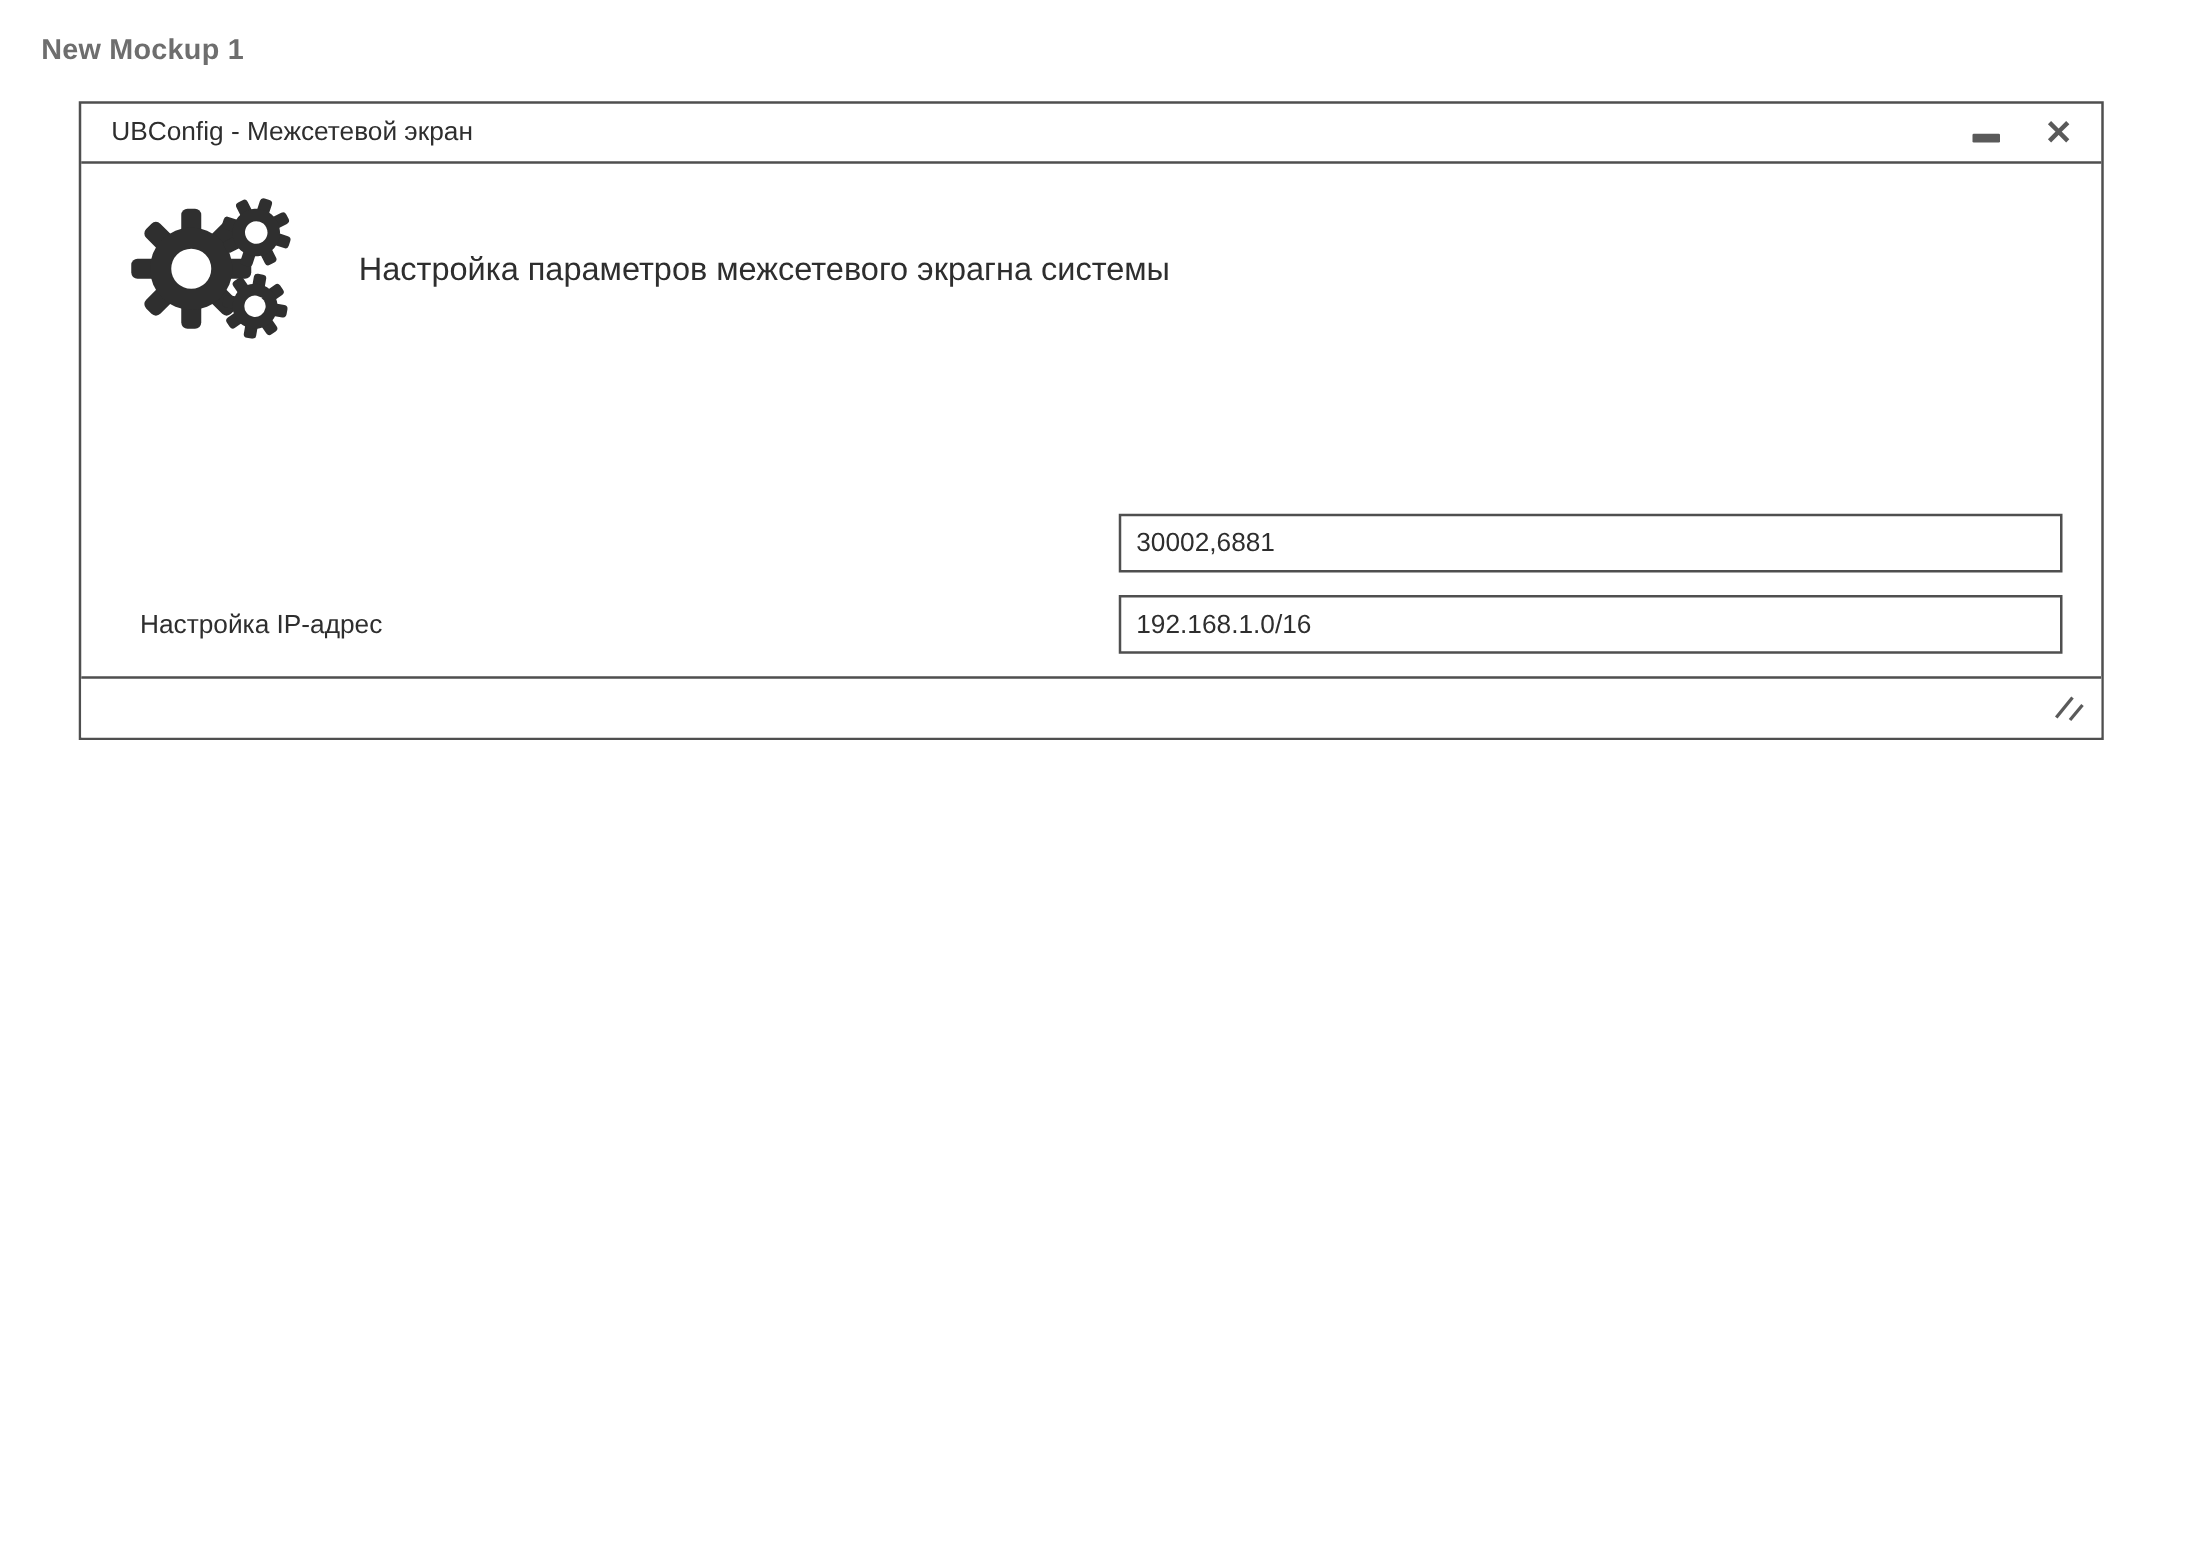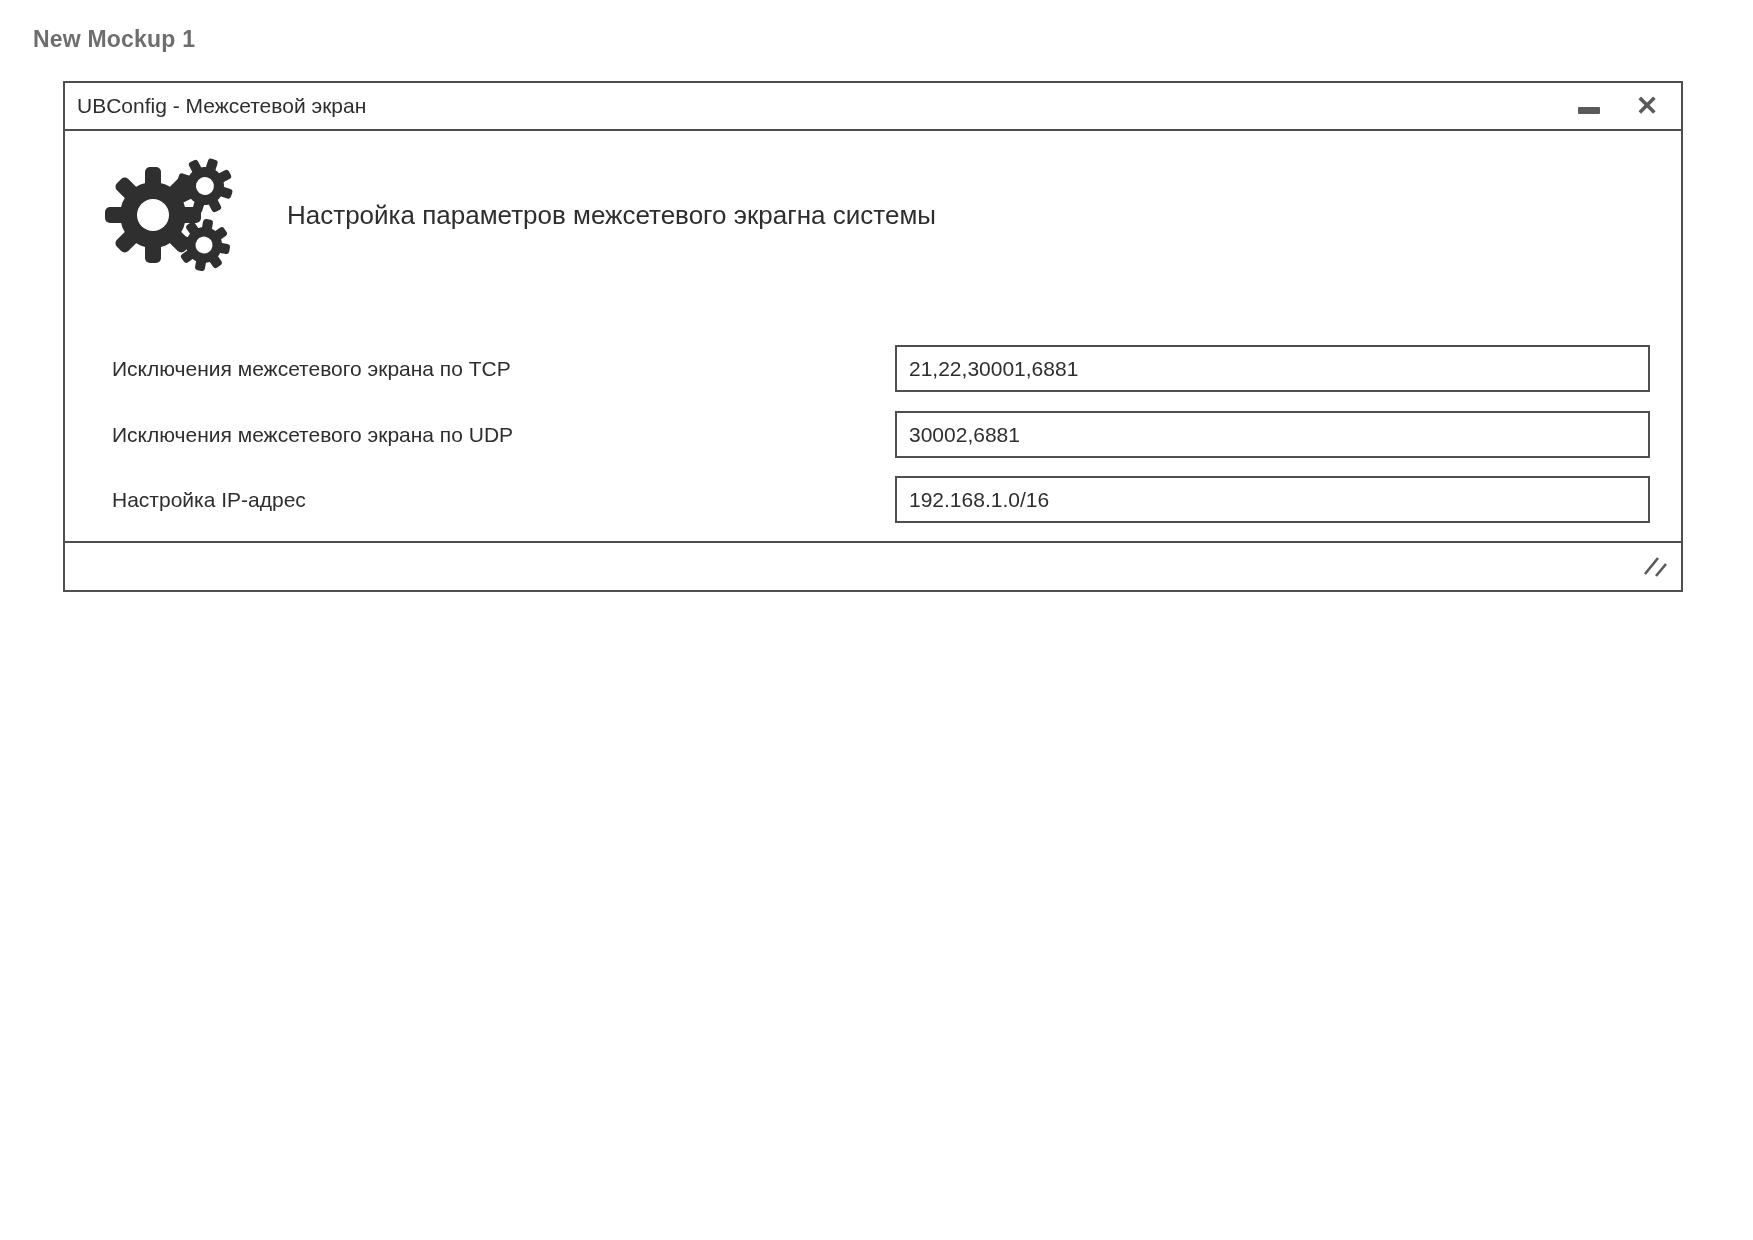--- a/index.html
+++ b/index.html
@@ -13,21 +13,21 @@
   *{margin:0;padding:0;box-sizing:border-box;}
   html,body{background:var(--bg);}
   body{font-family:"Liberation Sans",sans-serif;}
   .page{position:relative;width:1753px;height:1240px;background:var(--bg);overflow:hidden;}
 
   .page-title{position:absolute;left:33px;top:26px;font-size:23px;font-weight:bold;color:var(--page-title);letter-spacing:0.2px;text-align:right;}
 
   .window{position:absolute;left:63px;top:81px;width:1620px;height:511px;background:#fff;border:2px solid var(--border);}
 
   .titlebar{position:absolute;left:0;top:0;right:0;height:48px;border-bottom:2px solid var(--border);display:flex;align-items:center;}
-  .window-title{padding-left:12px;font-size:21px;color:var(--text);}
+  .window-title{padding-left:24px;font-size:21px;color:var(--text);}
   .controls{margin-left:auto;display:flex;align-items:center;gap:30px;padding-right:20px;}
   .btn{display:flex;align-items:center;justify-content:center;width:28px;height:34px;cursor:pointer;}
   .dash{width:22px;height:7px;background:var(--control);border-radius:1px;margin-top:8px;}
   .close-glyph{font-size:27px;font-weight:bold;color:var(--control);line-height:1;}
 
   .content{position:absolute;left:0;top:48px;right:0;bottom:49px;}
 
   .gears{position:absolute;left:37px;top:20px;width:132px;height:120px;}
 
   .description{position:absolute;left:222px;top:69px;font-size:26px;color:var(--text);}
@@ -108,27 +108,22 @@
             <rect x="-5" y="-26" width="10" height="13" rx="3" transform="rotate(270)"></rect>
             <rect x="-5" y="-26" width="10" height="13" rx="3" transform="rotate(315)"></rect>
           </g>
           <circle r="18"></circle>
           <circle r="8.5" fill="#ffffff"></circle>
         </g>
       </svg>
 
       <div class="description">Настройка параметров межсетевого экрагна системы</div>
 
-      <div class="row row-1">
-        <span class="field-label">Исключения межсетевого экрана по TCP</span>
-        <input class="field-input" type="text" value="21,22,30001,6881" style="">
-      </div>
 
       <div class="row row-2">
-        <span class="field-label">Исключения межсетевого экрана по UDP</span>
         <input class="field-input" type="text" value="30002,6881" style="">
       </div>
 
       <div class="row row-3">
         <span class="field-label">Настройка IP-адрес</span>
         <input class="field-input" type="text" value="192.168.1.0/16" style="">
       </div>
 
     </div>
 

